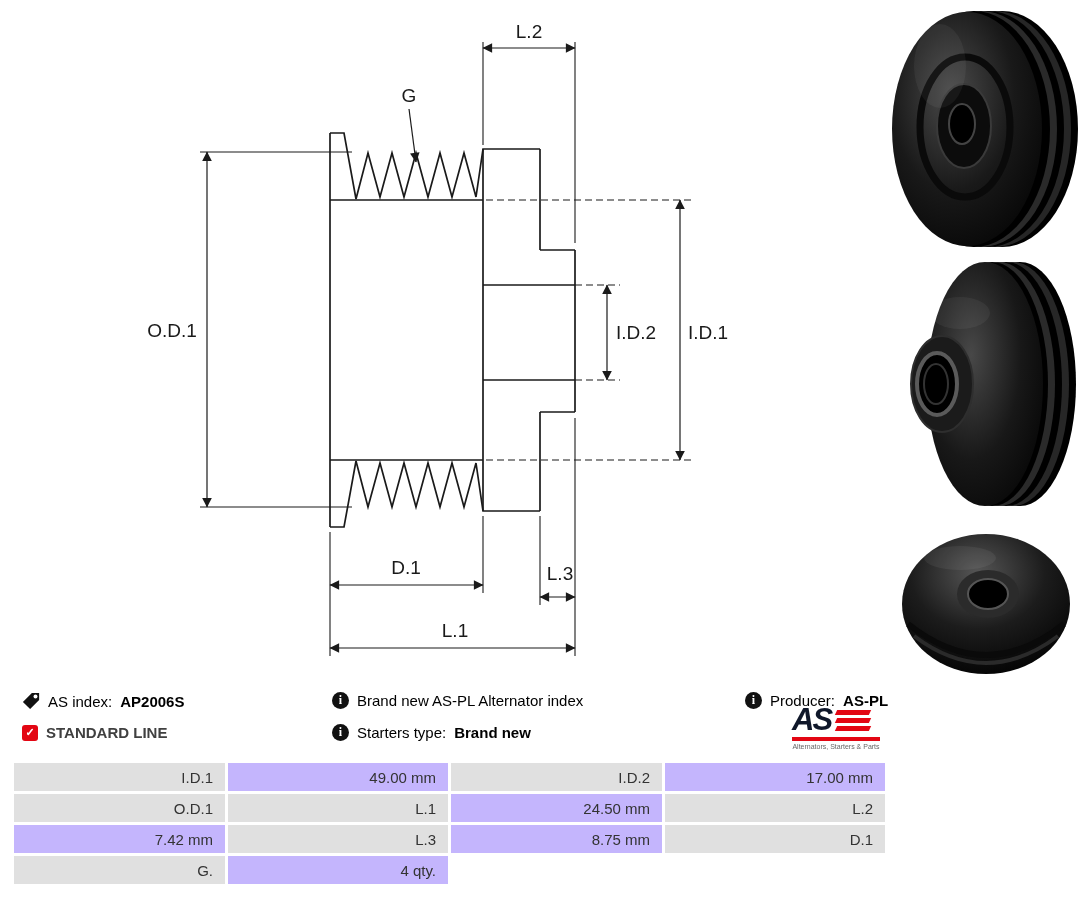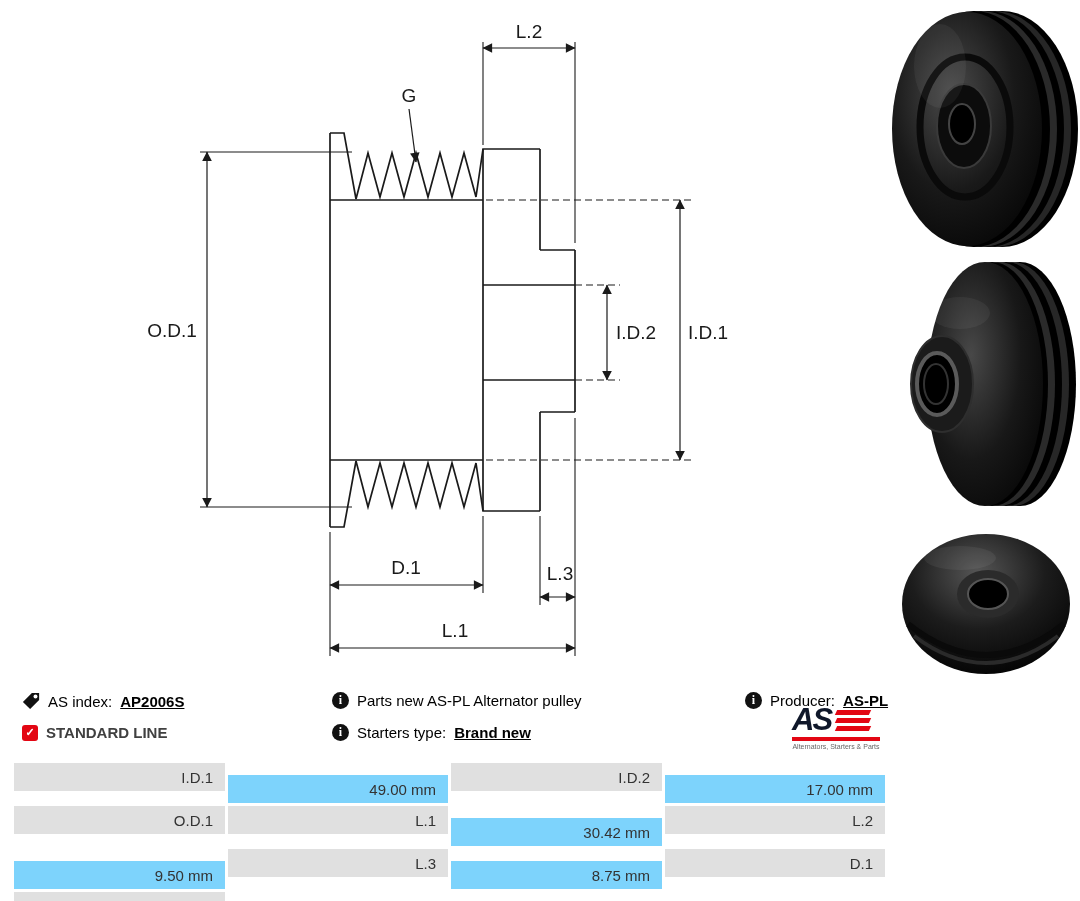--- a/index.html
+++ b/index.html
@@ -1,21 +1,21 @@
 <!DOCTYPE html>
 <html><head>
 <meta charset="utf-8">
 <style>
   html,body{margin:0;padding:0;background:#fff;}
   .canvas{position:relative;width:1080px;height:901px;background:#fff;overflow:hidden;
           font-family:"Liberation Sans",sans-serif;color:#1a1a1a;}
 
   
   .info-item{position:absolute;display:flex;align-items:center;gap:8px;font-size:15px;color:#000;white-space:nowrap;}
-  .info-item b{font-weight:bold;text-decoration:underline;}
+  .info-item b{font-weight:bold;}
   .red{color:#404040;font-weight:bold;}
   .info-icon{flex:0 0 auto;width:17px;height:17px;border-radius:50%;background:#111;color:#fff;
              display:inline-flex;align-items:center;justify-content:center;
              font:bold 12px "Liberation Serif",serif;}
   .check-icon{flex:0 0 auto;width:16px;height:16px;border-radius:3px;background:#e30613;color:#fff;
               display:inline-flex;align-items:center;justify-content:center;font-size:11px;font-weight:bold;}
   .tag-icon{flex:0 0 auto;width:18px;height:18px;}
 
   
   .aspl-logo{position:absolute;left:792px;top:705px;width:88px;}
@@ -25,21 +25,21 @@
   .logo-bars i{display:block;width:34px;height:5px;background:#e30613;transform:skewX(-25deg);}
   .logo-rule{height:4px;background:#e30613;margin-top:2px;}
   .logo-tagline{font-size:7px;color:#666;text-align:center;margin-top:2px;white-space:nowrap;}
 
   
   .spec-table{position:absolute;left:14px;top:763px;width:862px;
               display:grid;grid-template-columns:211px 220px 211px 220px;gap:3px;}
   .cell{height:28px;display:flex;align-items:center;justify-content:flex-end;
         padding-right:12px;font-size:15px;color:#333;}
   .cell.label{background:#e0e0e0;}
-  .cell.value{background:#7dd3fc;margin-top:12px;}
+  .cell.value{background:#c4b5fd;}
 
   
   .drawing{position:absolute;left:0;top:0;}
   .photo{position:absolute;}
   svg text{font-family:"Liberation Sans",sans-serif;}
 </style>
 </head>
 <body>
 
 <div class="canvas">
@@ -177,21 +177,21 @@
     <b>AP2006S</b>
   </div>
 
   <div class="info-item" style="left:22px;top:724px;">
     <span class="check-icon">✓</span>
     <span class="red">STANDARD LINE</span>
   </div>
 
   <div class="info-item" style="left:332px;top:692px;">
     <span class="info-icon">i</span>
-    <span>Parts new AS-PL Alternator pulley</span>
+    <span>Brand new AS-PL Alternator index</span>
   </div>
 
   <div class="info-item" style="left:332px;top:724px;">
     <span class="info-icon">i</span>
     <span>Starters type:</span>
     <b>Brand new</b>
   </div>
 
   <div class="info-item" style="left:745px;top:692px;">
     <span class="info-icon">i</span>
@@ -213,24 +213,24 @@
   </div>
 
   <div class="spec-table">
     <div class="cell label">I.D.1</div>
     <div class="cell value">49.00 mm</div>
     <div class="cell label">I.D.2</div>
     <div class="cell value">17.00 mm</div>
 
     <div class="cell label">O.D.1</div>
     <div class="cell label">L.1</div>
-    <div class="cell value">30.42 mm</div>
+    <div class="cell value">24.50 mm</div>
 
     <div class="cell label">L.2</div>
-    <div class="cell value">9.50 mm</div>
+    <div class="cell value">7.42 mm</div>
     <div class="cell label">L.3</div>
     <div class="cell value">8.75 mm</div>
 
     <div class="cell label">D.1</div>
     <div class="cell label">G.</div>
     <div class="cell value">4 qty.</div>
   </div>
 
 </div>
 

